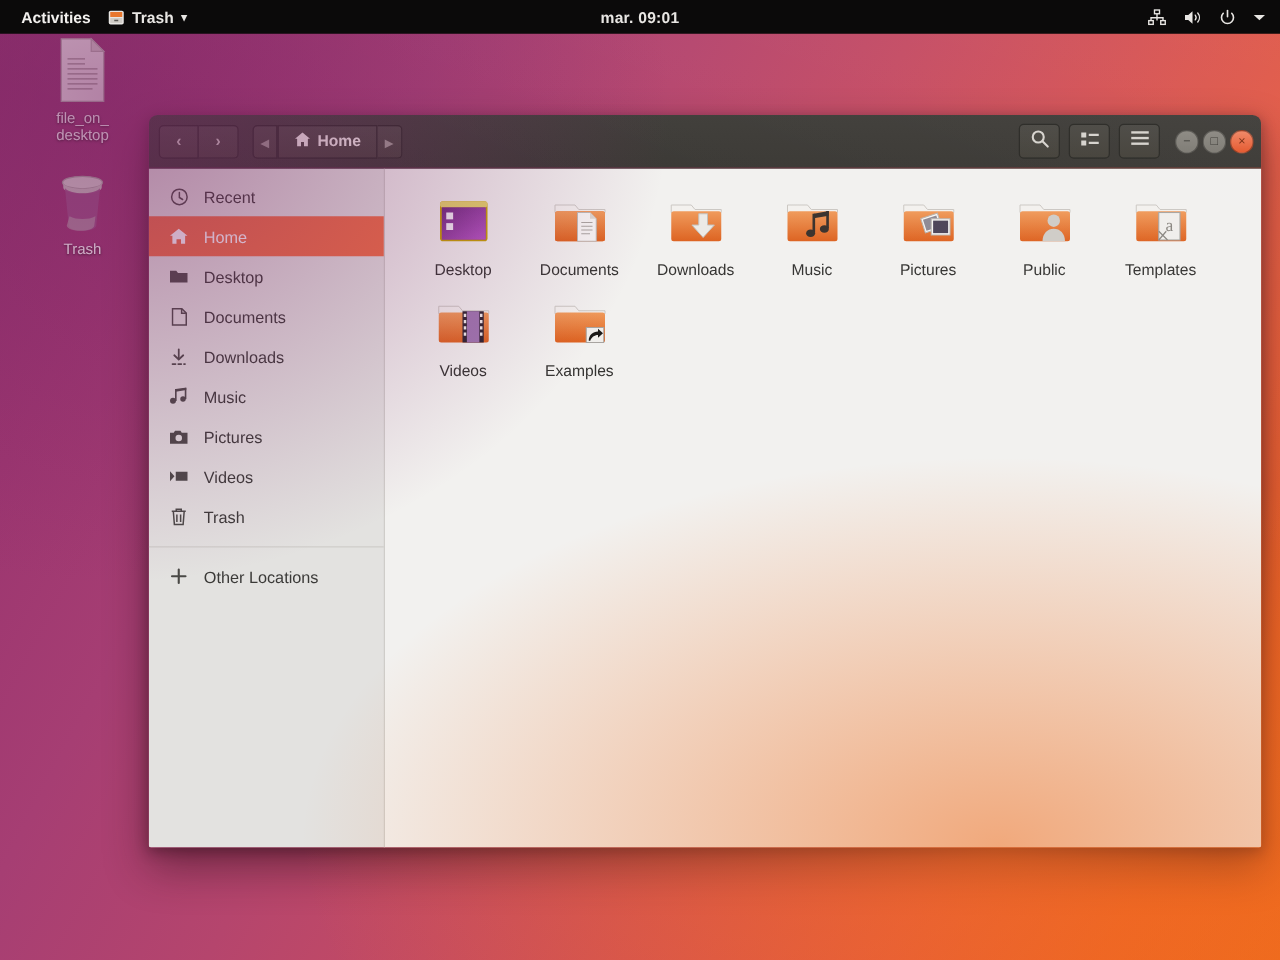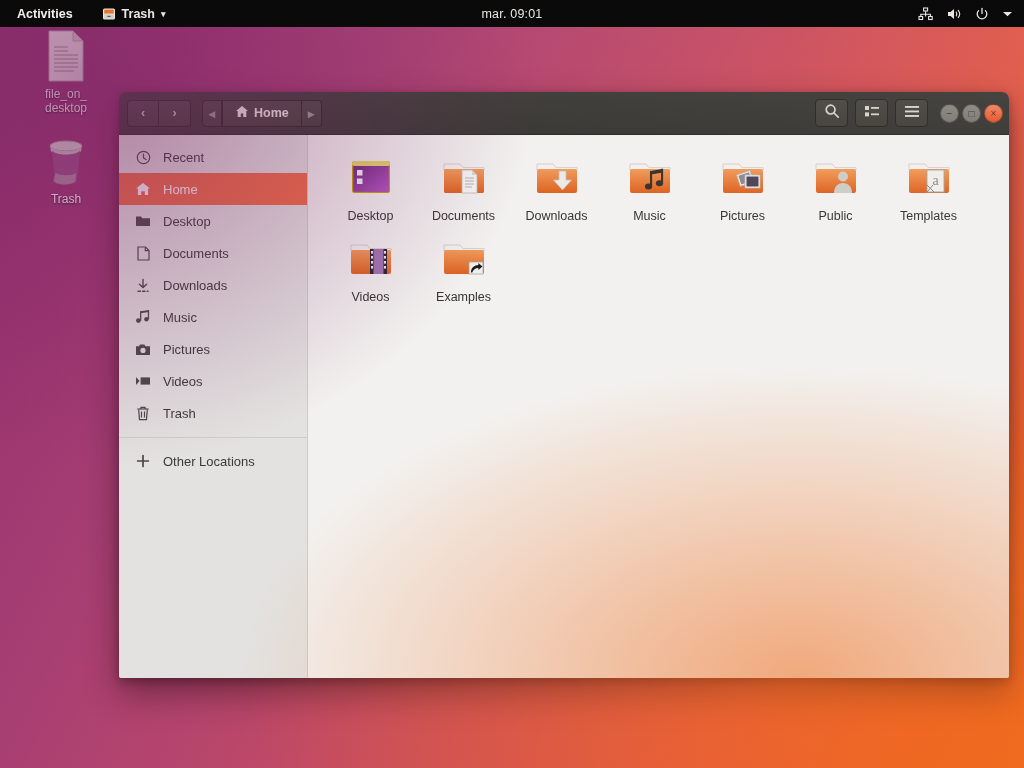--- a/index.html
+++ b/index.html
@@ -24,24 +24,24 @@
       linear-gradient(200deg, rgba(255,255,255,.05) 0%, rgba(0,0,0,0) 40%);
     pointer-events:none;
   }
 
   
   #topbar {
     position: absolute; top: 0; left: 0; width: 1024px; height: 27px;
     background: #0b0a0a; color: #e8e6e3; display: flex; align-items: center;
     font-size: 12.5px; font-weight: bold; z-index: 50;
   }
-  #topbar .left { display: flex; align-items: center; gap: 16px; padding-left: 10px; }
+  #topbar .left { display: flex; align-items: center; padding-left: 10px; }
   #topbar .activities { padding: 3px 7px; border-radius: 3px; color:#f2f0ee; }
   #topbar .appmenu { display: flex; align-items: center; gap: 6px; padding: 3px 6px; border-radius: 3px; }
-  #topbar .clock { position: absolute; left: 0; right: 0; text-align: center; font-weight: normal; letter-spacing: .2px; }
+  #topbar .clock { position: absolute; left: 0; right: 0; text-align: center; font-weight: bold; letter-spacing: .2px; }
   #topbar .right { margin-left: auto; display: flex; align-items: center; gap: 13px; padding-right: 11px; z-index:2; }
   .tb-ico { display:inline-block; line-height:0; }
 
   
   .desk-icon {
     position: absolute; width: 92px; text-align: center;
     color: #ffffff; font-size: 12px; line-height: 14px;
     text-shadow: 0 1px 2px rgba(0,0,0,.75);
   }
   .desk-icon .glyph { height: 52px; display: flex; align-items: flex-end; justify-content: center; margin-bottom: 5px; }

